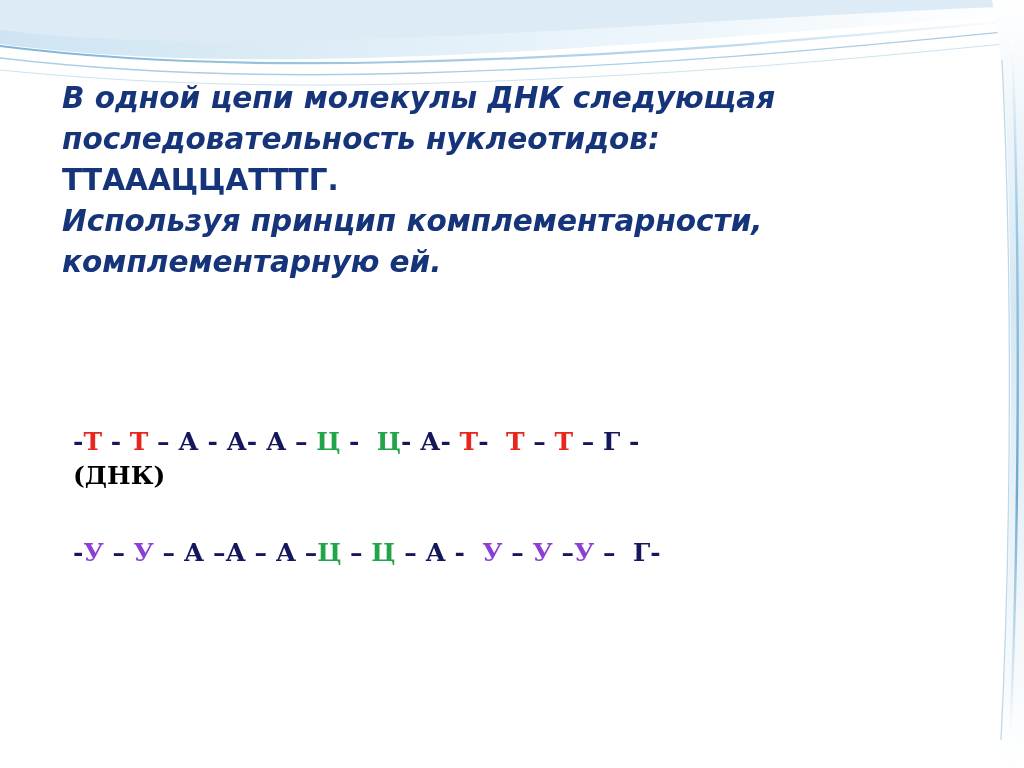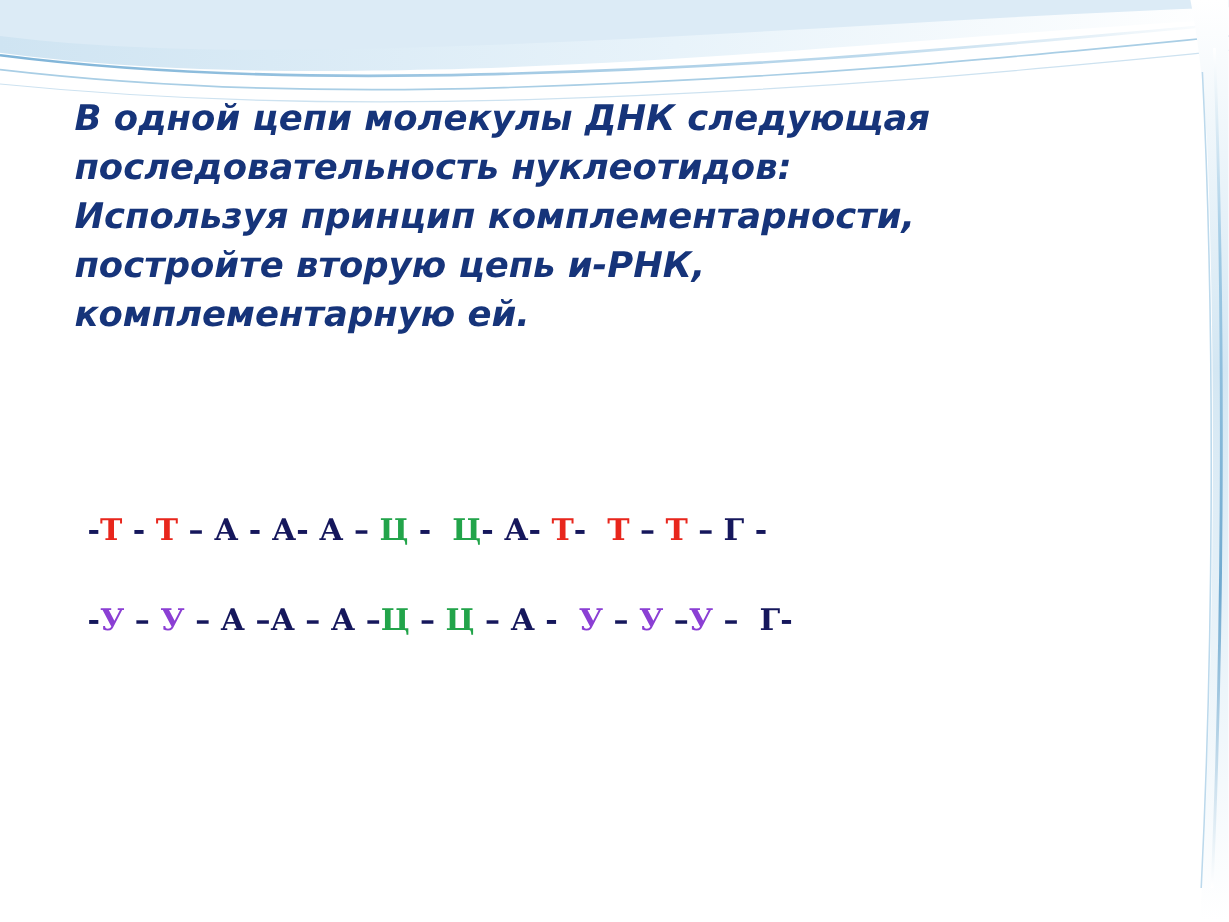--- a/index.html
+++ b/index.html
@@ -135,31 +135,32 @@
     <path d="M70,0 L70,768 L46,768 C58,560 60,320 52,120 C49,70 44,30 38,0 Z" fill="url(#g4)"></path>
     <path d="M58,40 C66,240 66,520 56,740" fill="none" stroke="url(#g3)" stroke-width="2.4"></path>
     <path d="M48,60 C58,260 58,520 47,740" fill="none" stroke="#bcd9ec" stroke-width="1.3"></path>
   </svg>
 
   <div class="content">
 
     <div class="title-block">
       <div class="title-line">В одной цепи молекулы ДНК следующая</div>
       <div class="title-line">последовательность нуклеотидов:</div>
+      <div class="title-line upright">ТТАААЦЦАТТТГ.</div>
       <div class="title-line">Используя принцип комплементарности,</div>
-      <div class="title-line">постройте вторую цепь и-РНК,</div>
       <div class="title-line">комплементарную ей.</div>
     </div>
 
     <div class="seq-block">
 
       <div class="seq-row"><span class="n-dark">-</span><span class="n-red">Т</span><span class="n-dark"> - </span><span class="n-red">Т</span><span class="n-dark"> – А - А- А – </span><span class="n-green">Ц</span><span class="n-dark"> -  </span><span class="n-green">Ц</span><span class="n-dark">- А- </span><span class="n-red">Т</span><span class="n-dark">-  </span><span class="n-red">Т</span><span class="n-dark"> – </span><span class="n-red">Т</span><span class="n-dark"> – Г -</span></div>
 
 
 
+      <div class="seq-row label">(ДНК)</div>
 
       <div class="gap-big"></div>
 
       <div class="seq-row"><span class="n-dark">-</span><span class="n-purple">У</span><span class="n-dark"> – </span><span class="n-purple">У</span><span class="n-dark"> – А –А – А –</span><span class="n-green">Ц</span><span class="n-dark"> – </span><span class="n-green">Ц</span><span class="n-dark"> – А -  </span><span class="n-purple">У</span><span class="n-dark"> – </span><span class="n-purple">У</span><span class="n-dark"> –</span><span class="n-purple">У</span><span class="n-dark"> –  Г-</span></div>
 
 
     </div>
 
   </div>
 </div>

